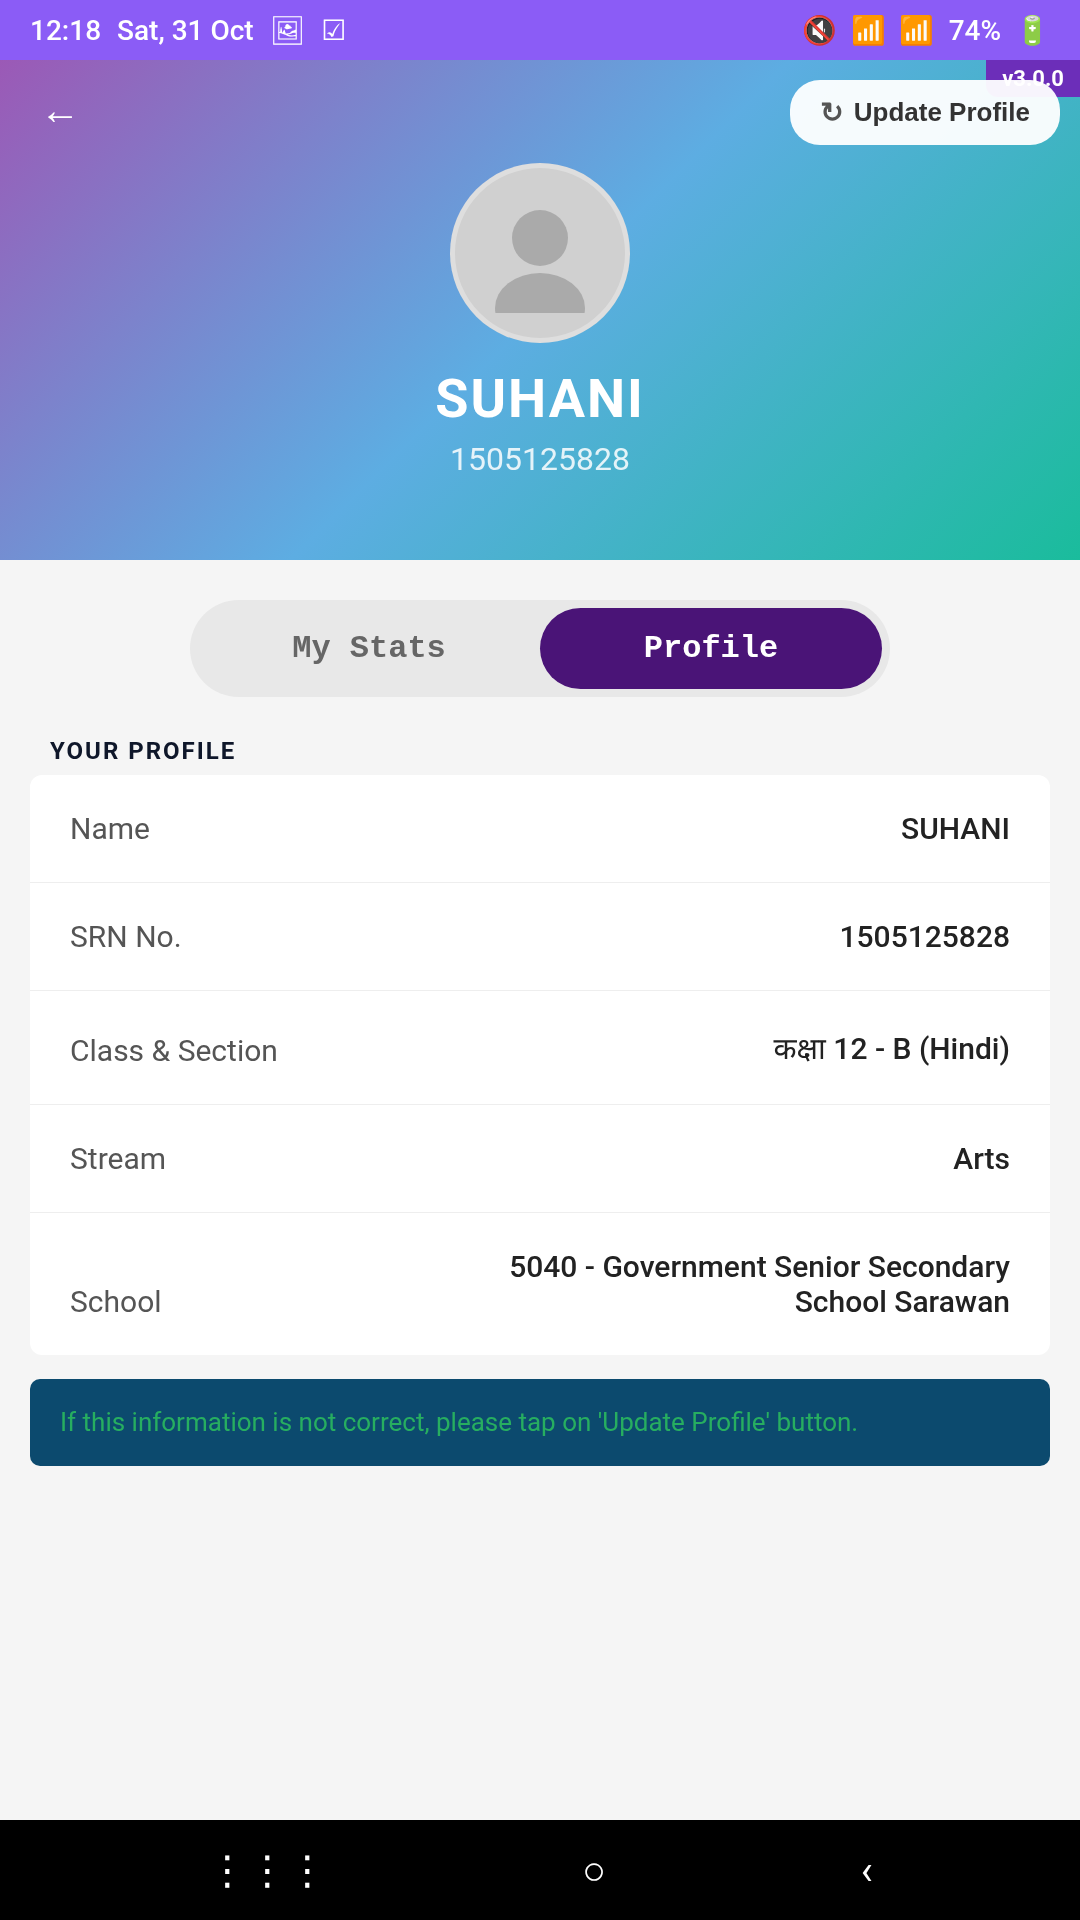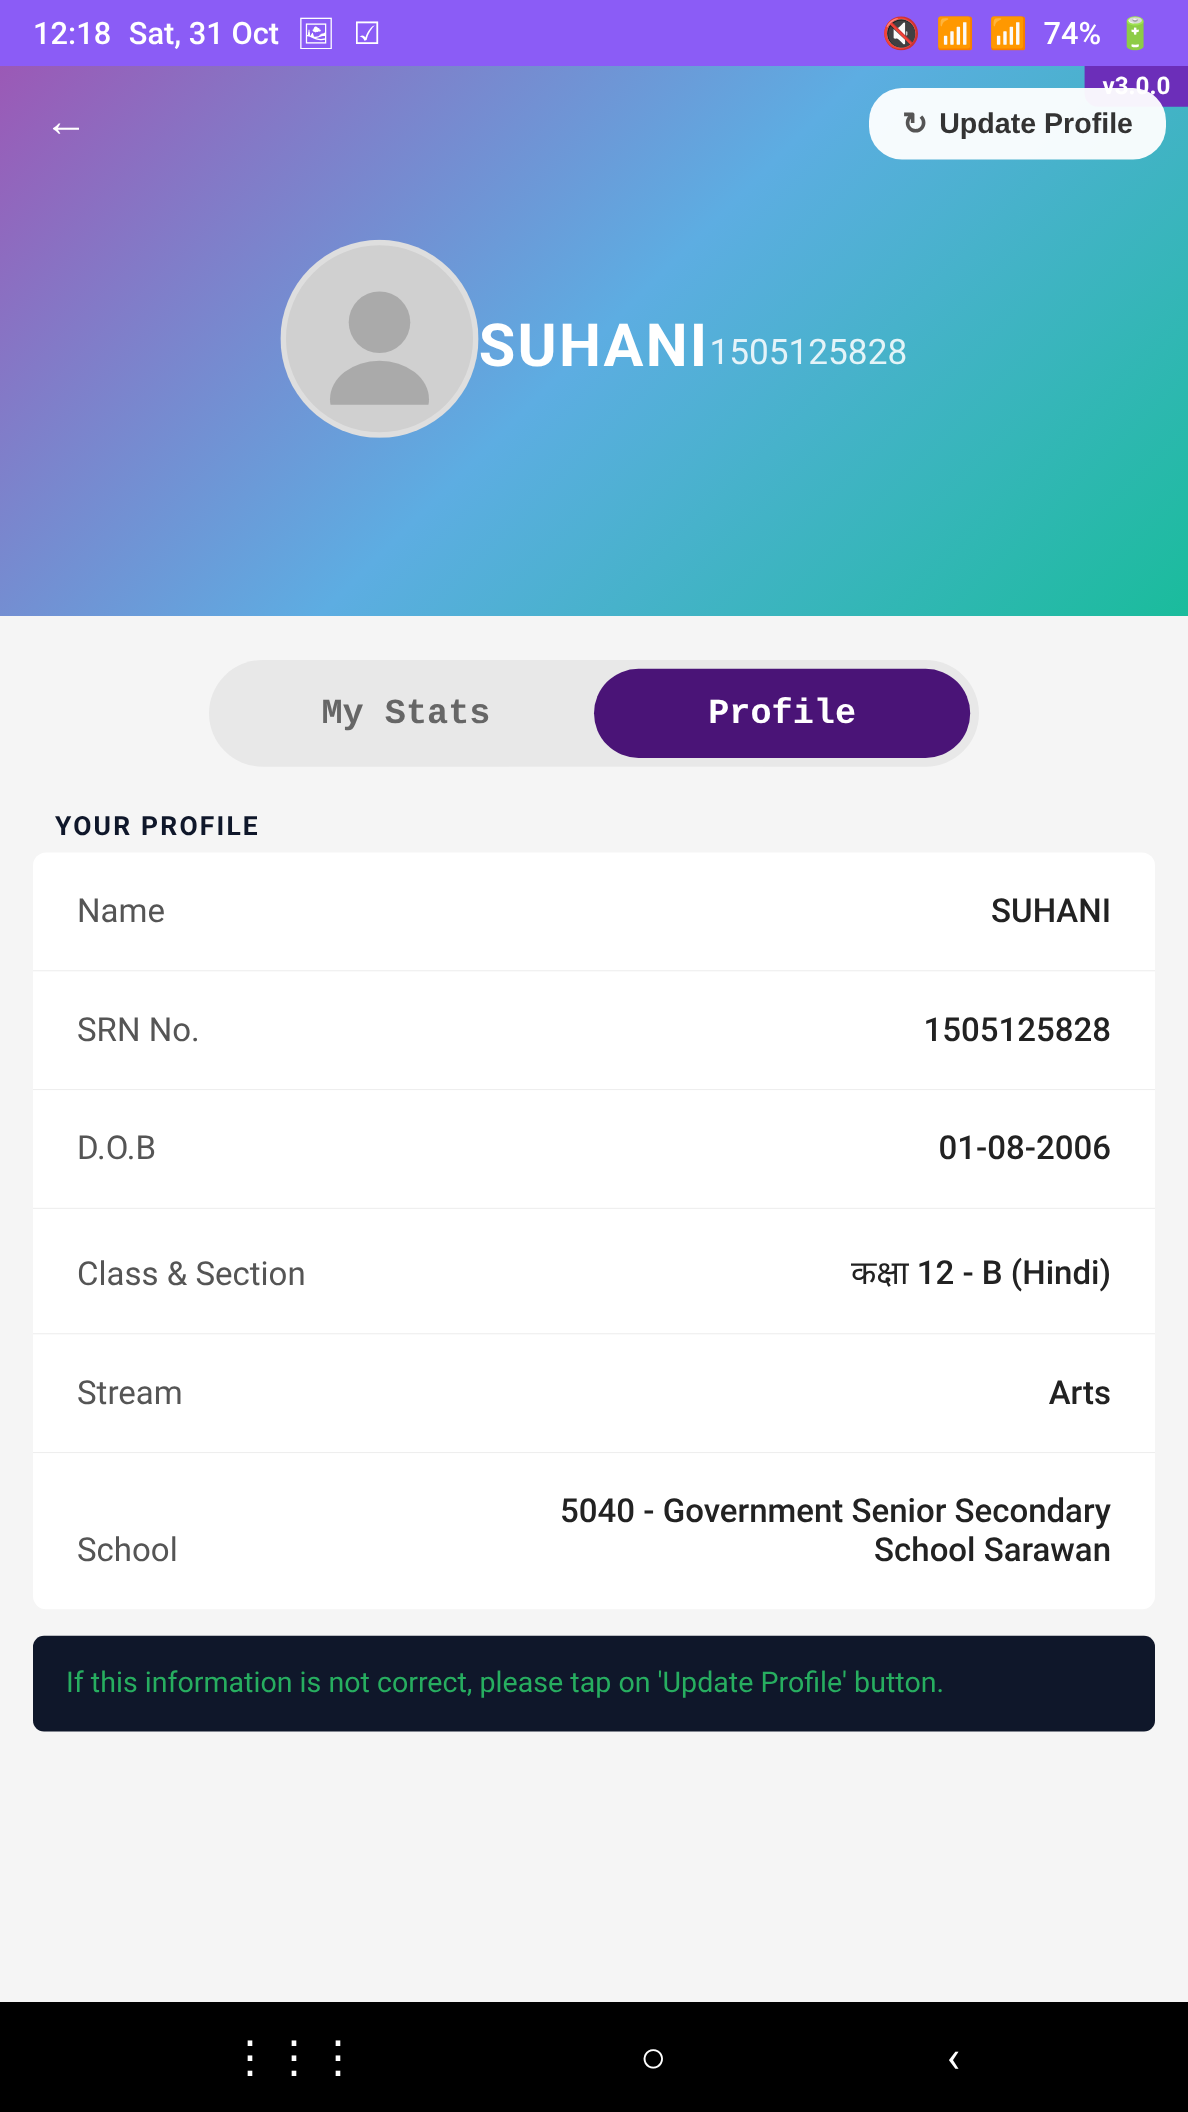--- a/index.html
+++ b/index.html
@@ -36,21 +36,21 @@
       gap: 14px;
     }
 
     
     .header-banner {
       width: 100%;
       height: 500px;
       background: linear-gradient(135deg, #9b59b6 0%, #5dade2 50%, #1abc9c 100%);
       position: relative;
       display: flex;
-      flex-direction: row;
+      flex-direction: column;
       align-items: center;
       justify-content: center;
       padding-top: 20px;
     }
 
     .back-button {
       position: absolute;
       top: 20px;
       left: 30px;
       width: 60px;
@@ -201,21 +201,21 @@
       font-size: 30px;
       color: #222;
       font-weight: 500;
       text-align: right;
       max-width: 60%;
     }
 
     
     .info-message {
       margin: 24px 30px 0 30px;
-      background: #0f172a;
+      background: #0c4a6e;
       border-radius: 10px;
       padding: 24px 30px;
     }
     .info-text {
       font-size: 26px;
       color: #27ae60;
       line-height: 1.5;
     }
 
     
@@ -292,24 +292,20 @@
 
     <div class="profile-row">
       <span class="row-label">Name</span>
       <span class="row-value">SUHANI</span>
     </div>
     <div class="profile-row">
       <span class="row-label">SRN No.</span>
       <span class="row-value">1505125828</span>
     </div>
     <div class="profile-row">
-      <span class="row-label">D.O.B</span>
-      <span class="row-value">01-08-2006</span>
-    </div>
-    <div class="profile-row">
       <span class="row-label">Class &amp; Section</span>
       <span class="row-value">कक्षा 12 - B (Hindi)</span>
     </div>
     <div class="profile-row">
       <span class="row-label">Stream</span>
       <span class="row-value">Arts</span>
     </div>
     <div class="profile-row">
       <span class="row-label">School</span>
       <span class="row-value">5040 - Government Senior Secondary School Sarawan</span>

